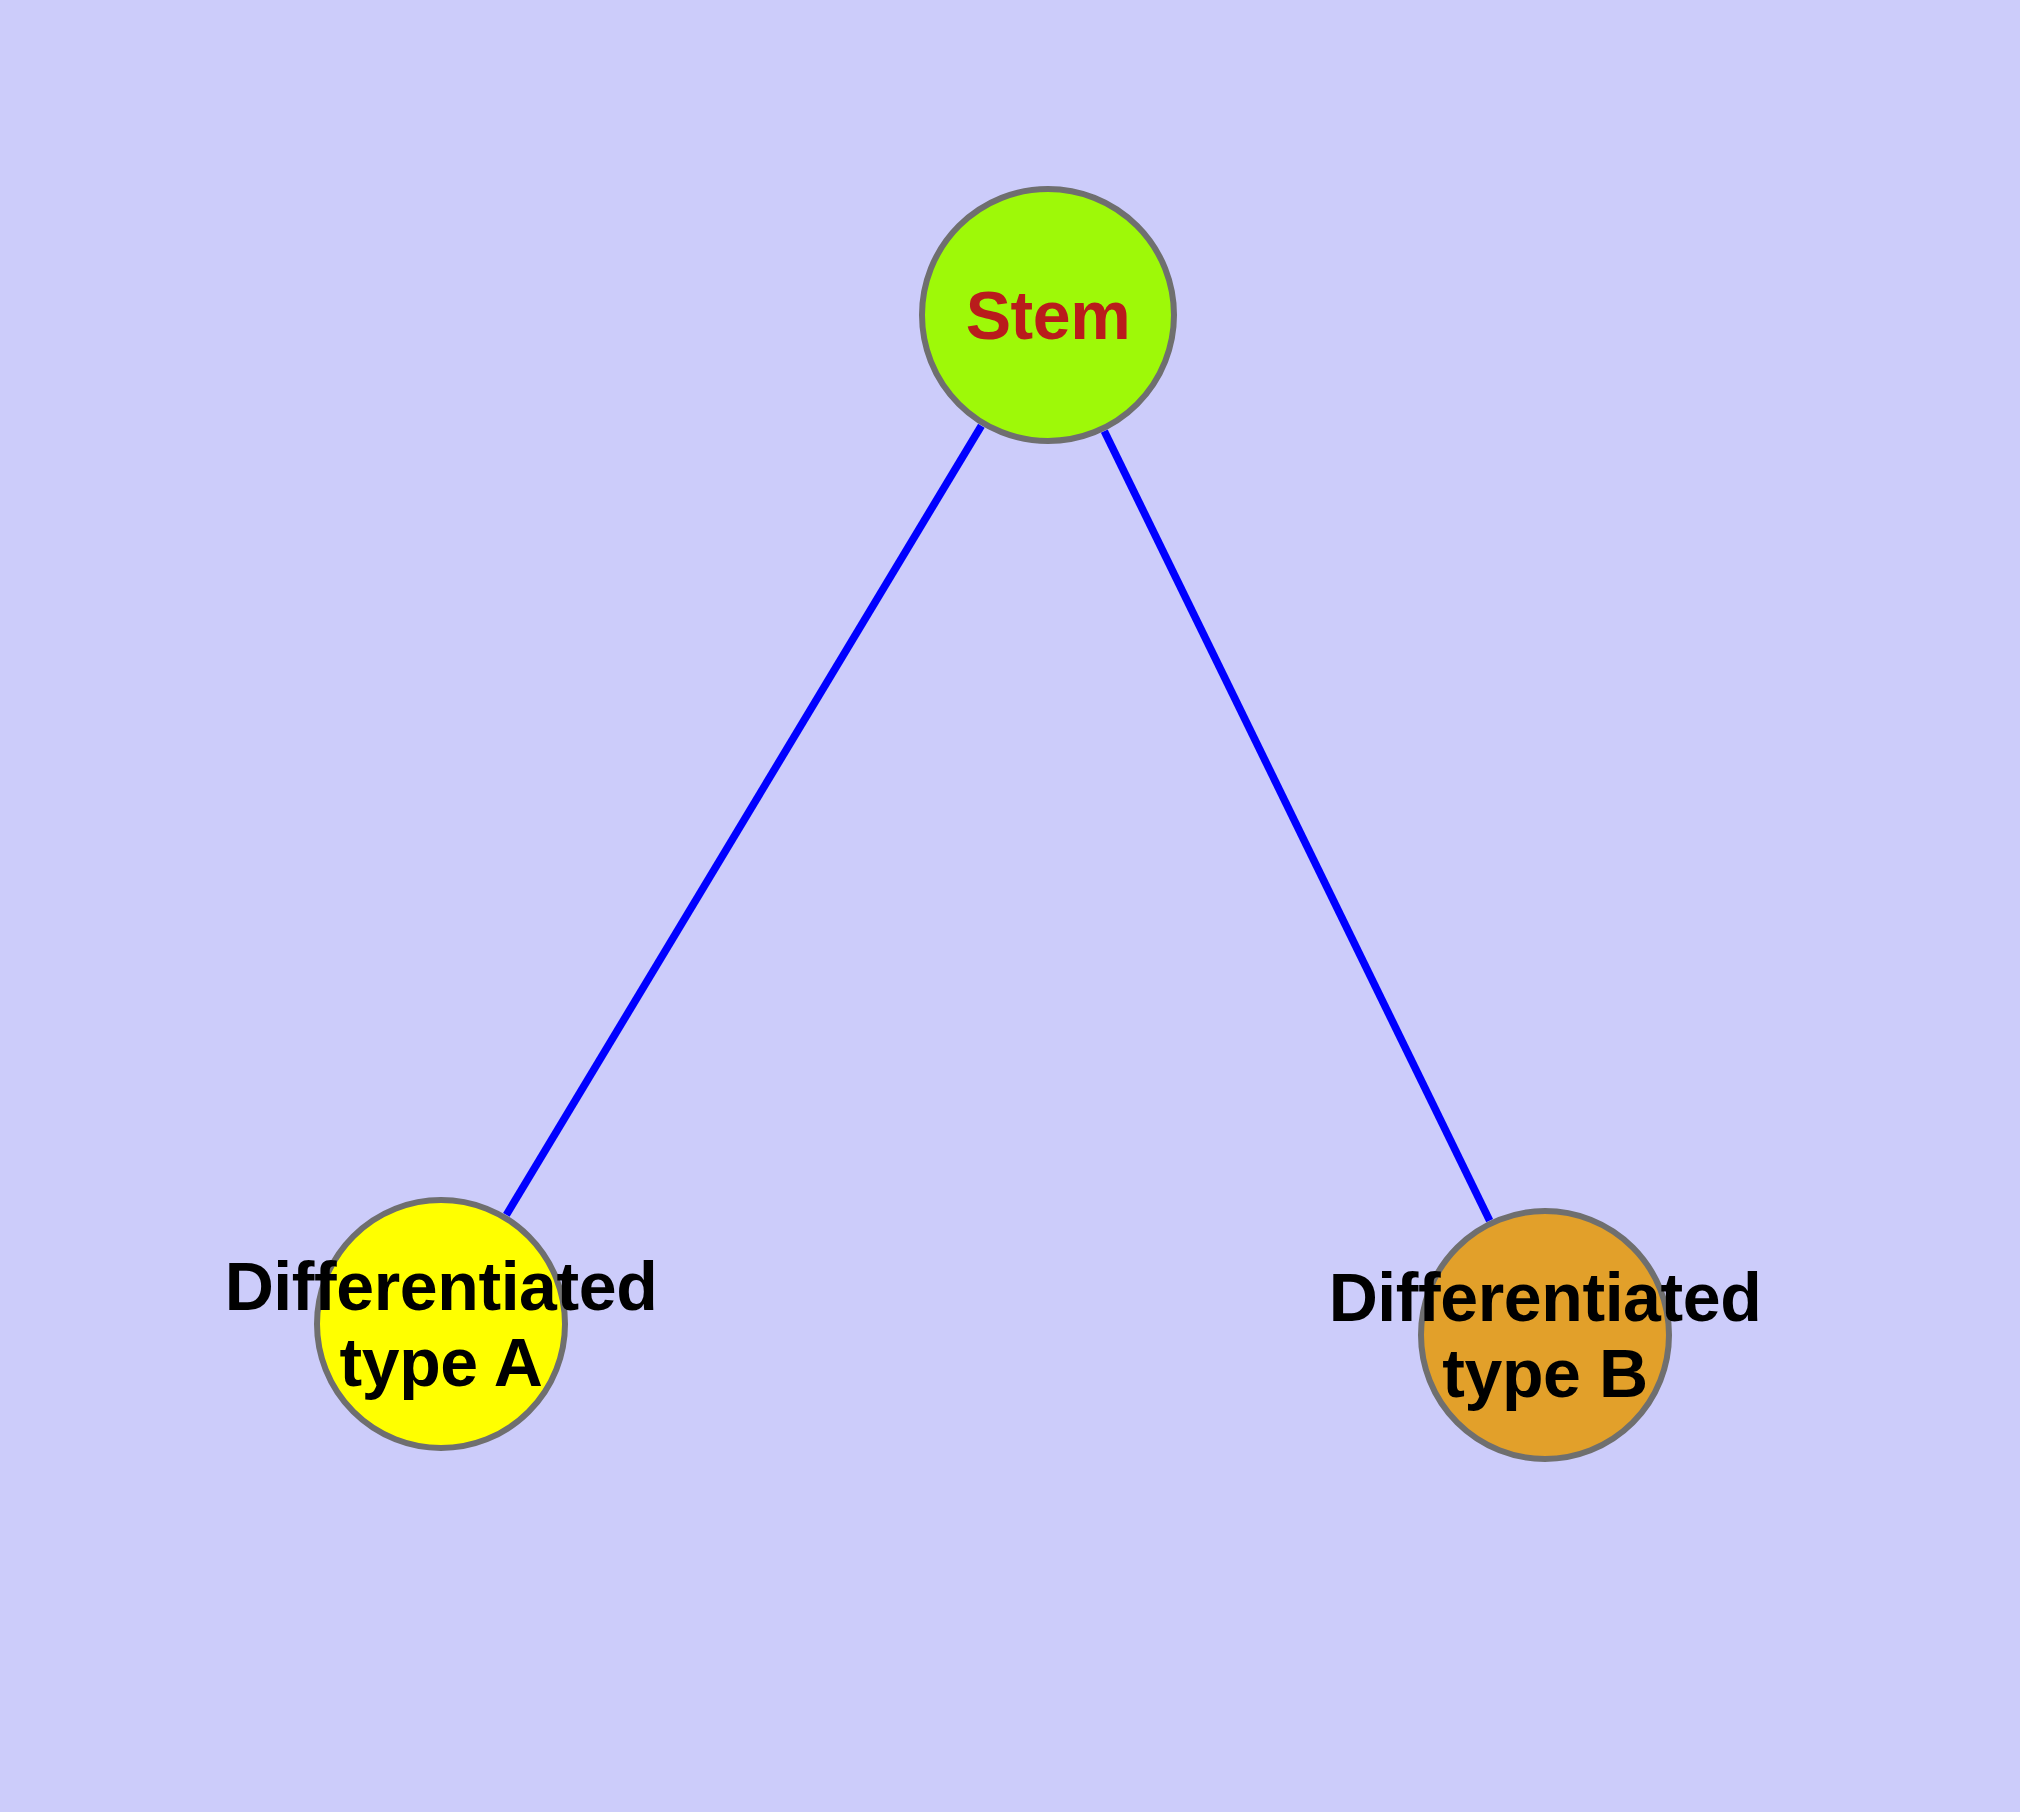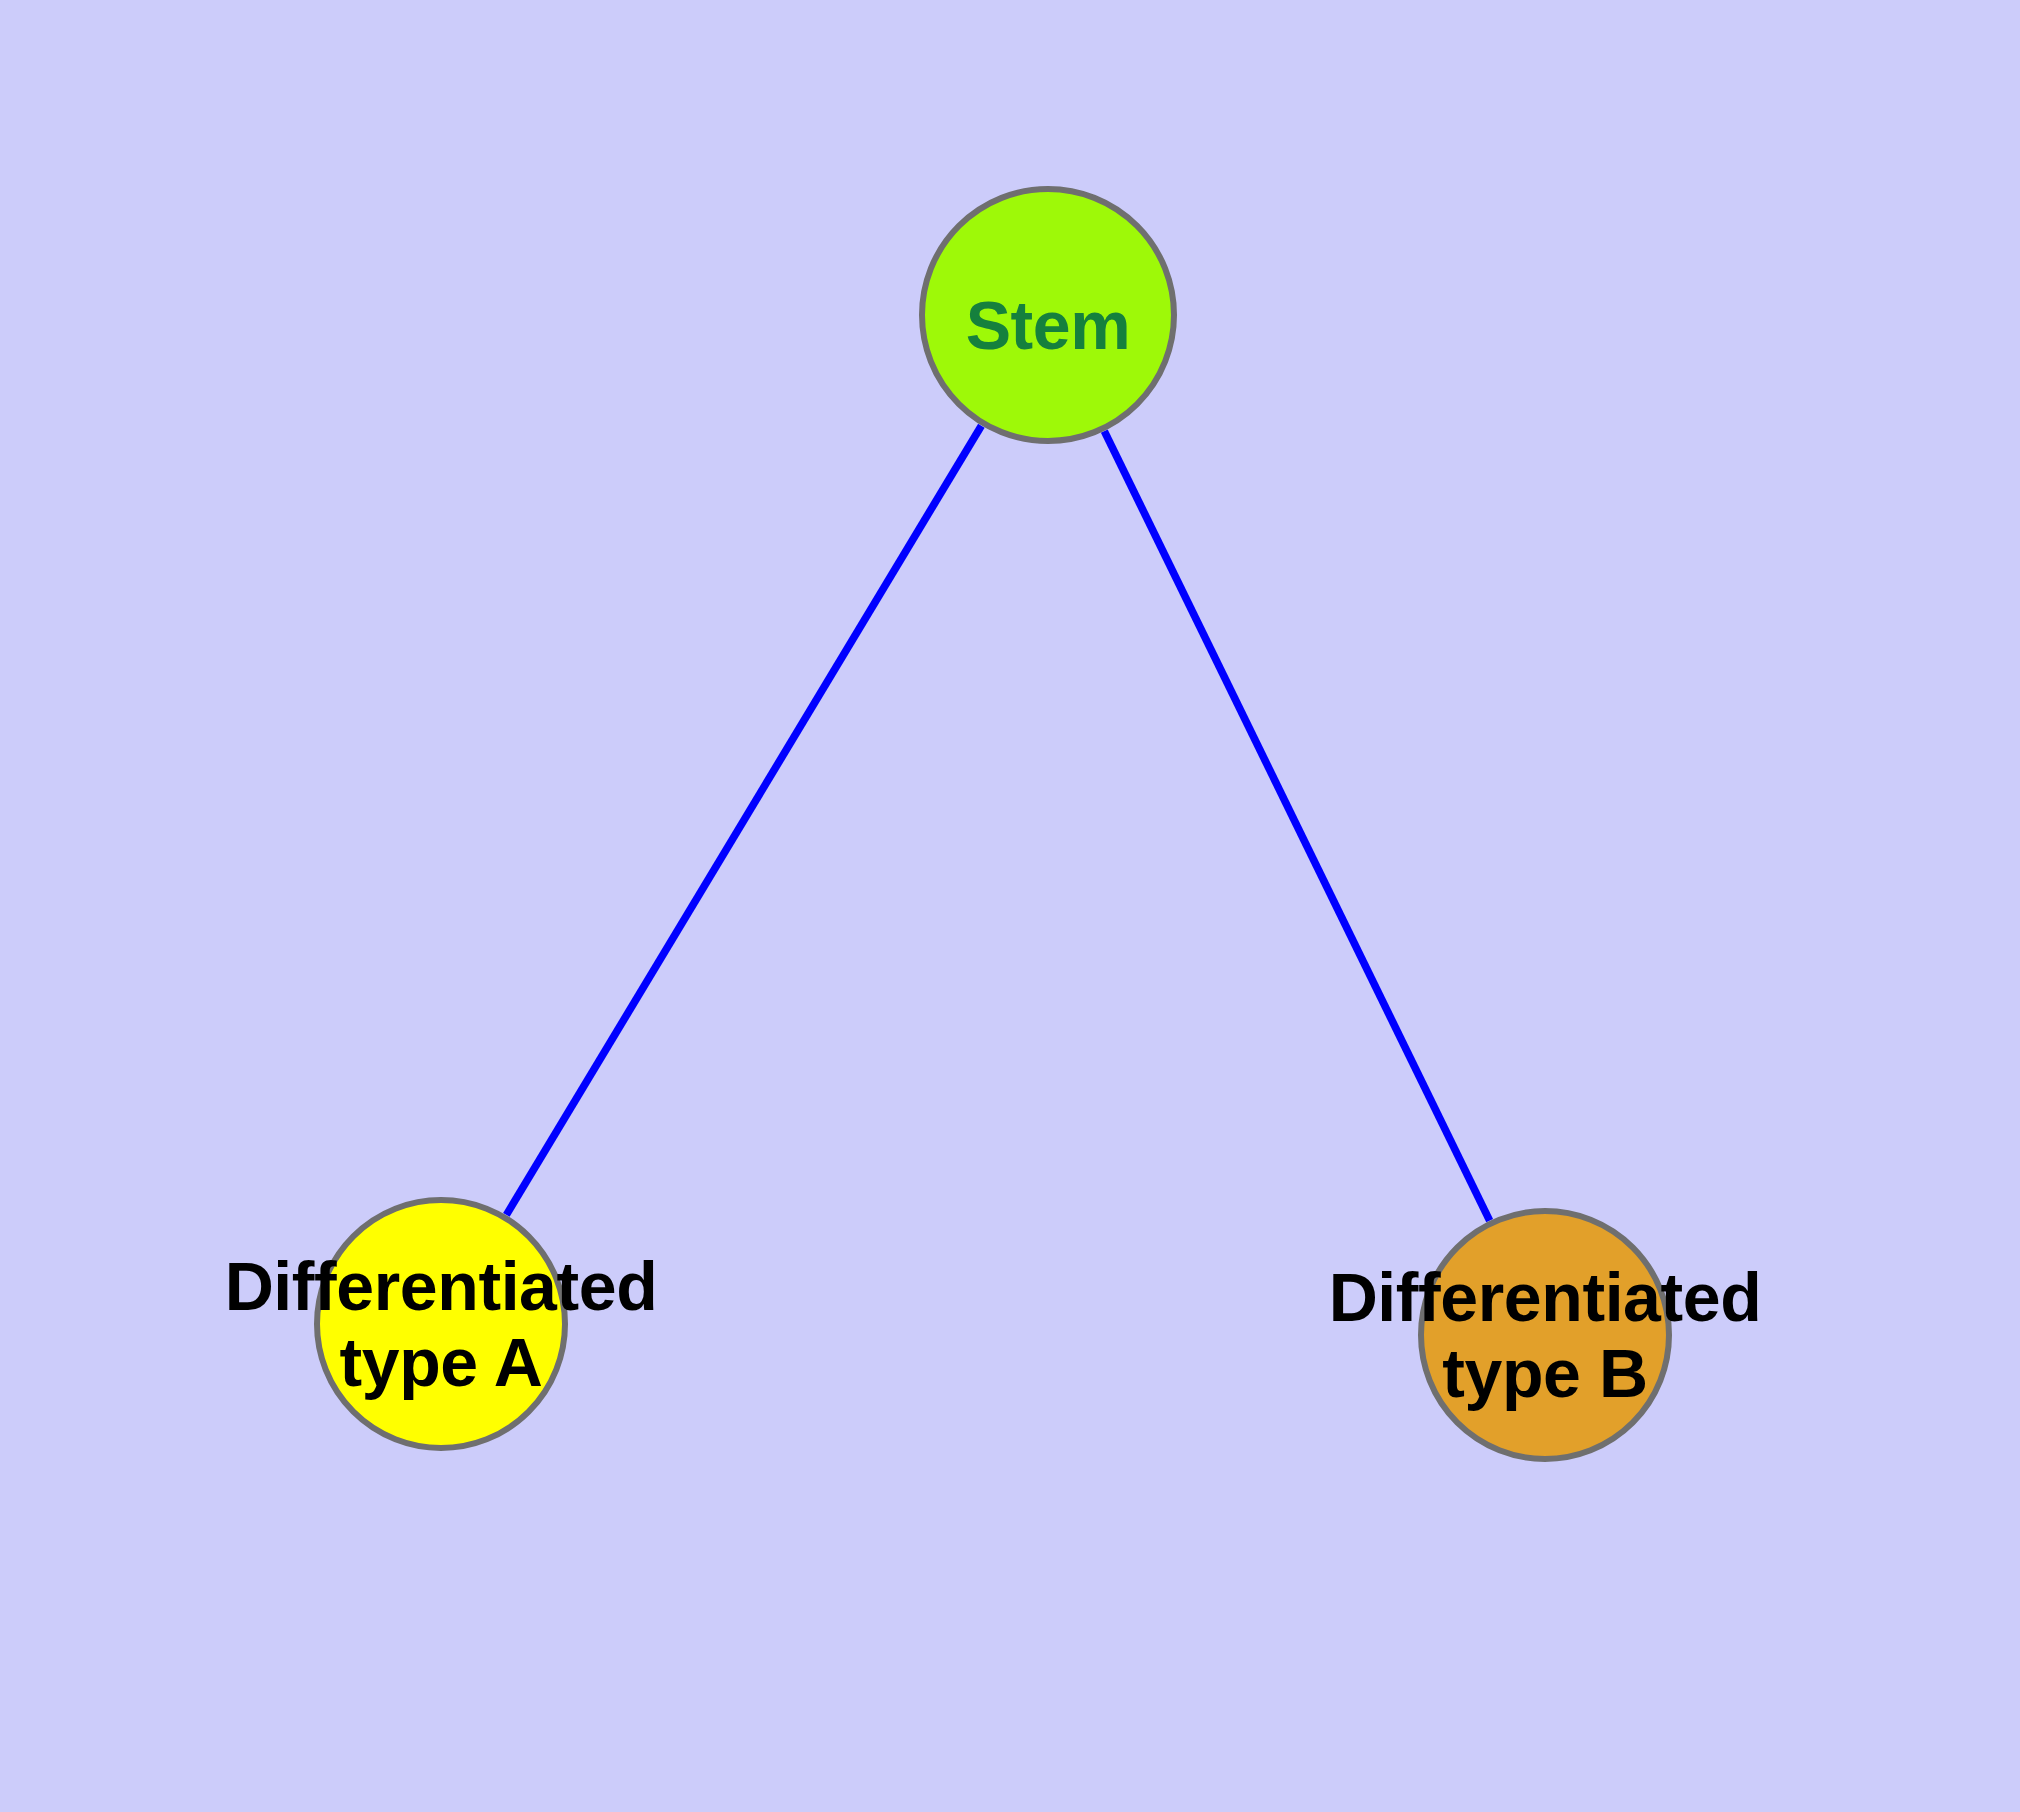--- a/index.html
+++ b/index.html
@@ -56,21 +56,21 @@
 <div id="graph-canvas" style="width: 2021px; height: 1812px; background: rgb(204, 204, 250);">
 
   <svg id="edge-layer" viewBox="0 0 2384 2138" preserveAspectRatio="none" aria-hidden="true">
     <g id="edge-group">
         <line x1="1157.6357529302793" y1="502.24225420805556" x2="597.3331385556455" y2="1433.4714596631031" stroke="#0000ff" stroke-width="9" stroke-linecap="butt"></line>
         <line x1="1302.6560523342266" y1="508.60516347201826" x2="1757.2210009859605" y2="1440.1922728894556" stroke="#0000ff" stroke-width="9" stroke-linecap="butt"></line>
       </g>
   </svg>
 
   <div class="node" id="node-stem" style="left: 919px; top: 186px; width: 258px; height: 258px; background: rgb(158, 249, 8); border-color: rgb(111, 111, 111); border-width: 6px;">
-    <span class="node-label" style="color: #15803d; margin-top: 10px;">Stem</span>
+    <span class="node-label" style="color: #b91c1c;">Stem</span>
   </div>
 
   <div class="node" id="node-diff-a" style="left: 314px; top: 1197px; width: 254px; height: 254px; background: rgb(255, 255, 0); border-color: rgb(111, 111, 111); border-width: 6px;">
     <span class="node-label" style="color: rgb(0, 0, 0);">Differentiated
 type A</span>
   </div>
 
   <div class="node" id="node-diff-b" style="left: 1418px; top: 1208px; width: 254px; height: 254px; background: rgb(226, 160, 42); border-color: rgb(111, 111, 111); border-width: 6px;">
     <span class="node-label" style="color: rgb(0, 0, 0);">Differentiated
 type B</span>

